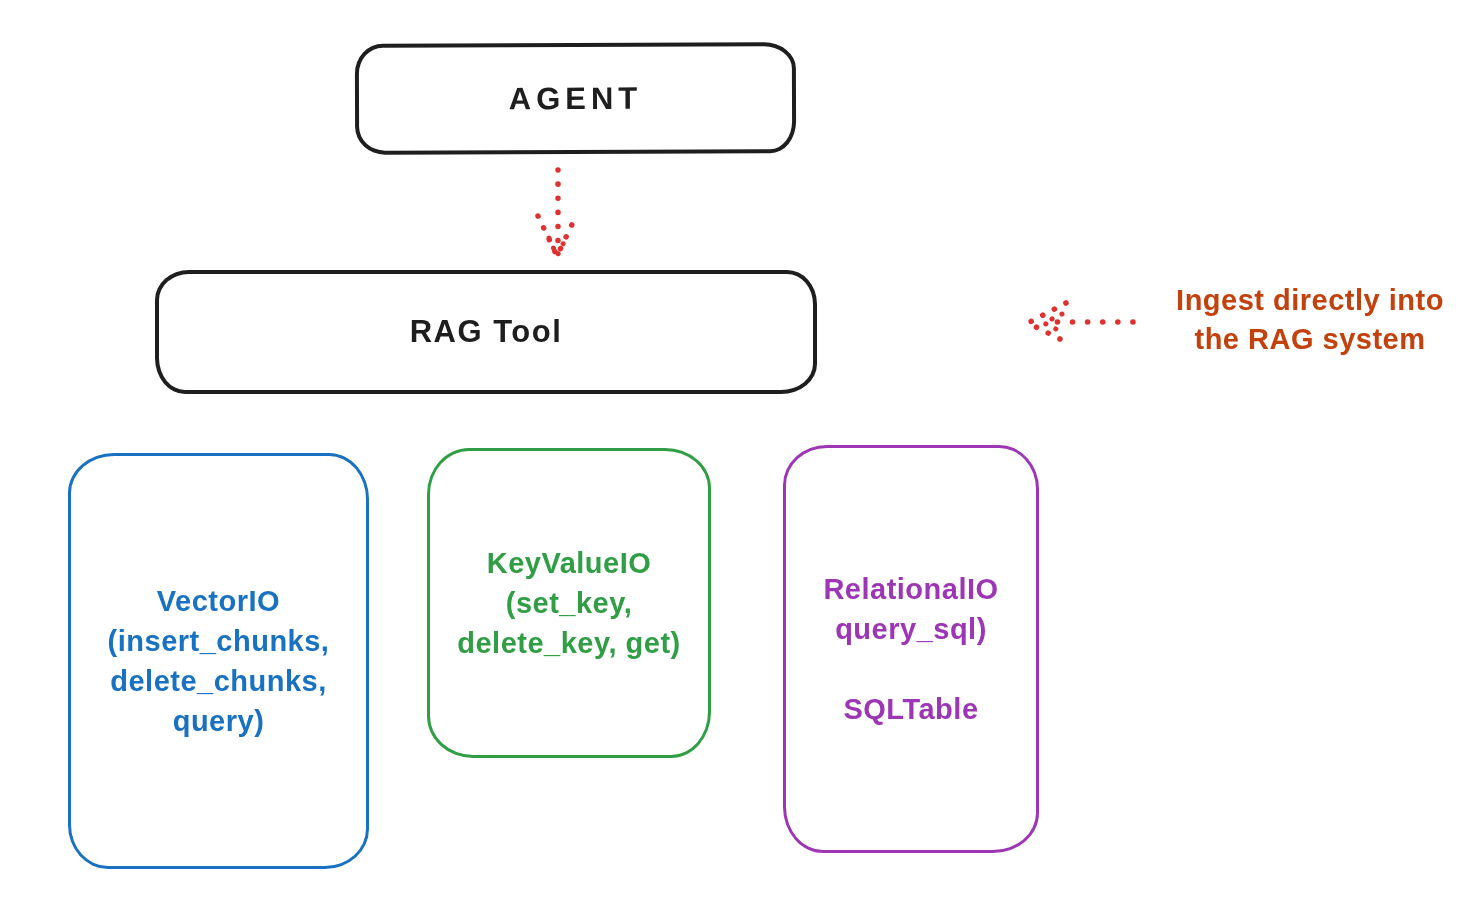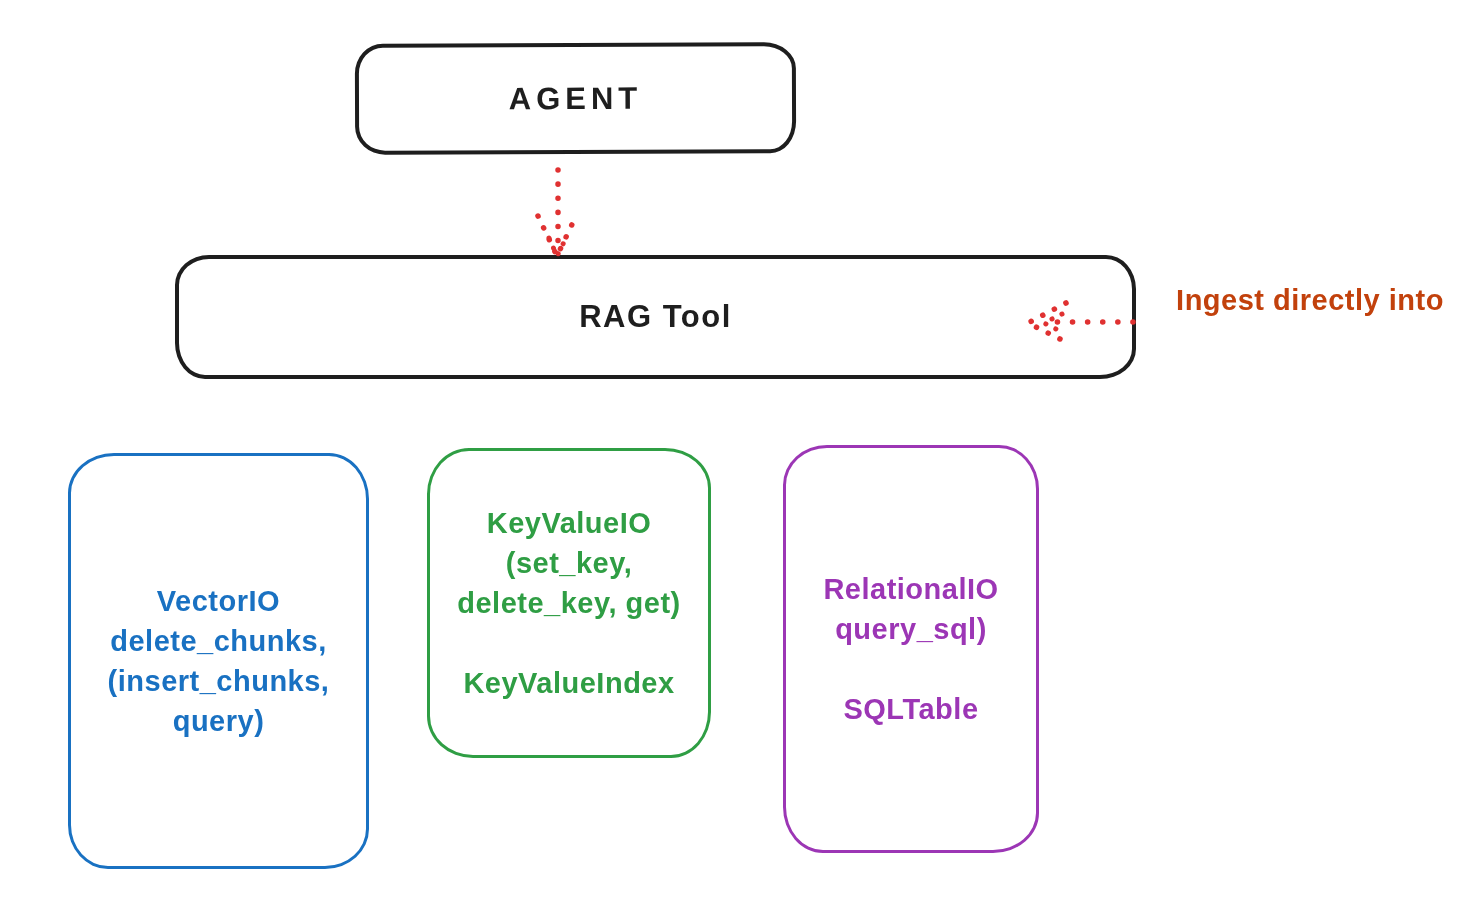--- a/index.html
+++ b/index.html
@@ -38,25 +38,24 @@
     border-radius: 28px 32px 26px 30px / 30px 26px 32px 28px;
     transform: rotate(-0.2deg);
   }
   .agent-box .label {
     font-size: 31px;
     font-weight: 700;
     letter-spacing: 5px;
     color: #1e1e1e;
   }
   .rag-box {
-    left: 155px; top: 255px;
-    width: 961px; height: 124px;
+    left: 155px; top: 270px;
+    width: 662px; height: 124px;
     border: 4px solid #1e1e1e;
     border-radius: 34px 30px 36px 30px / 30px 34px 30px 36px;
-    margin-left: 20px;
   }
   .rag-box .label {
     font-size: 31px;
     font-weight: 600;
     letter-spacing: 1.5px;
     color: #1e1e1e;
   }
   .io-box {
     flex-direction: column;
     border-style: solid;
@@ -116,34 +115,34 @@
       <path d="M549 238 L557 256 L566 238" stroke-width="5" stroke-dasharray="0.1 11"></path>
 
       <path d="M1133 322 L1046 322" stroke-width="5.5" stroke-dasharray="0.1 15"></path>
       <path d="M1066 303 L1028 323 L1066 342" stroke-width="5.5" stroke-dasharray="0.1 13"></path>
       <path d="M1062 314 L1044 323 L1062 332" stroke-width="5" stroke-dasharray="0.1 11"></path>
     </g>
   </svg>
 
   <div class="annotation" style="color: #c2410c;">
     <div>Ingest directly into</div>
+    <div>the RAG system</div>
   </div>
 
   <div class="sketch-box io-box vector-box" style="border-color: rgb(25, 113, 194); color: rgb(25, 113, 194);">
     <div>VectorIO</div>
+    <div>(insert_chunks,</div>
     <div>delete_chunks,</div>
-    <div>(insert_chunks,</div>
     <div>query)</div>
   </div>
 
   <div class="sketch-box io-box keyvalue-box" style="border-color: rgb(47, 158, 68); color: rgb(47, 158, 68);">
     <div>KeyValueIO</div>
     <div>(set_key,</div>
     <div>delete_key, get)</div>
-    <div class="index-label">KeyValueIndex</div>
   </div>
 
   <div class="sketch-box io-box relational-box" style="border-color: rgb(156, 54, 181); color: rgb(156, 54, 181);">
     <div>RelationalIO</div>
     <div>query_sql)</div>
     <div class="index-label">SQLTable</div>
   </div>
 
 </div>
 

